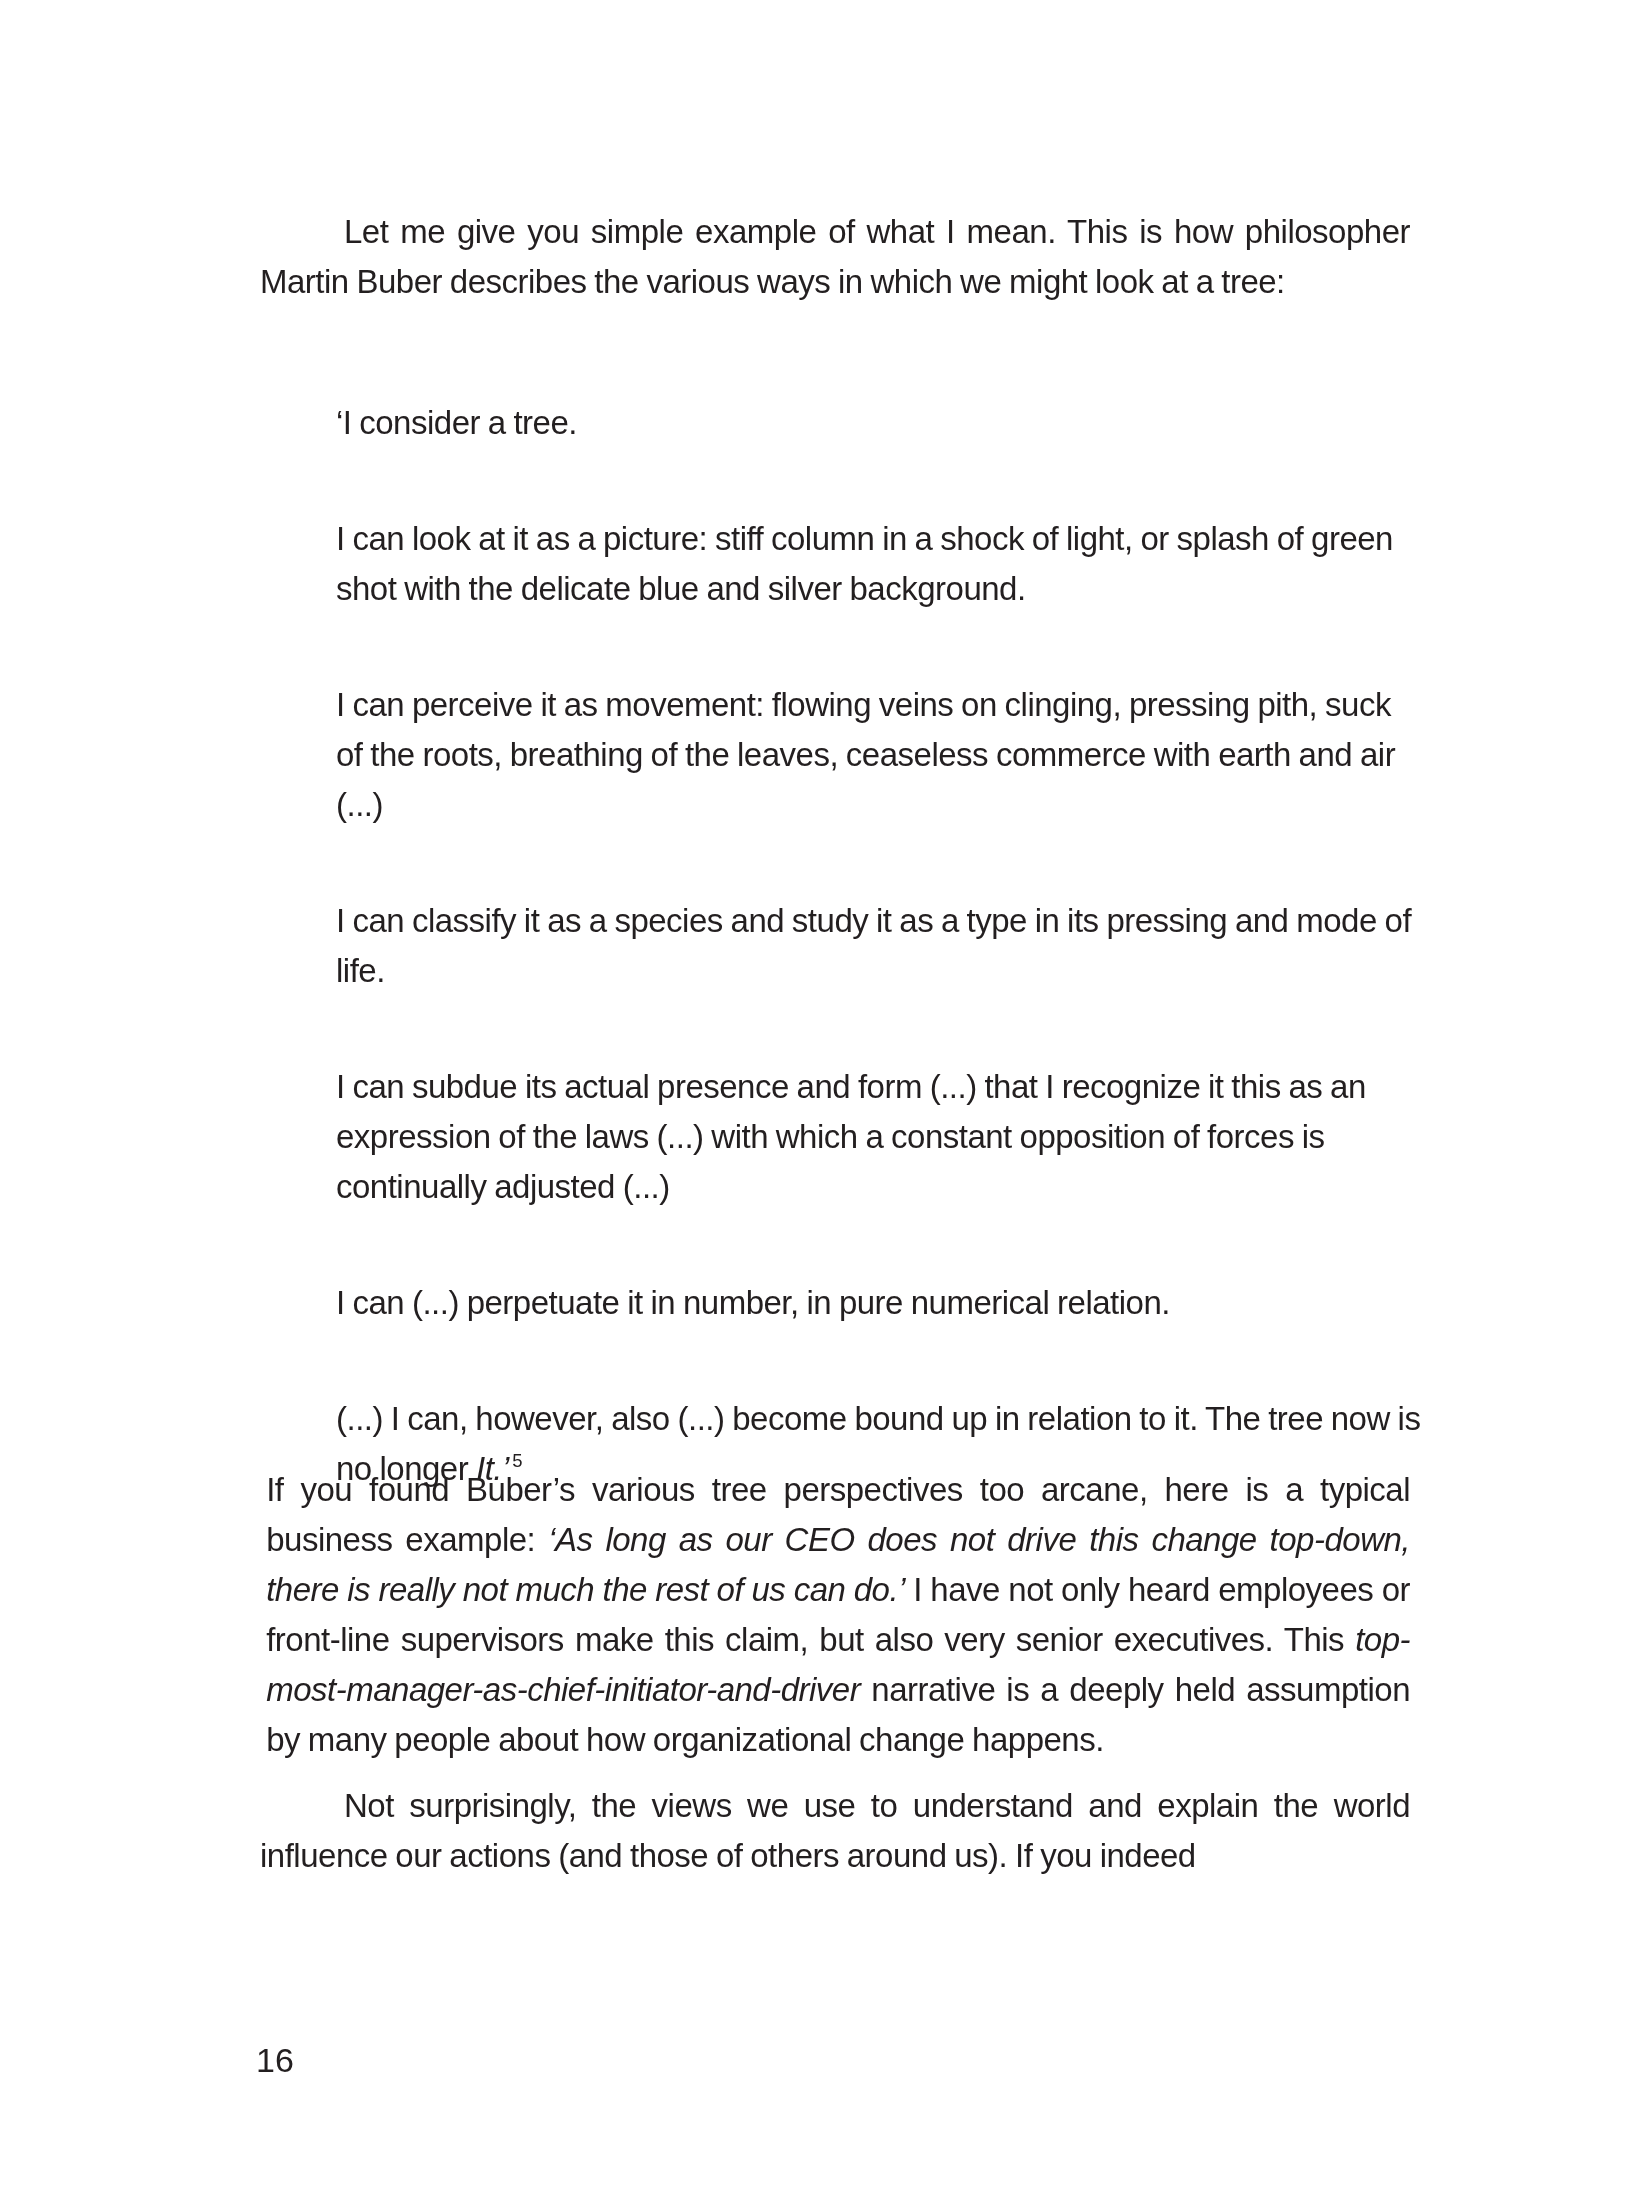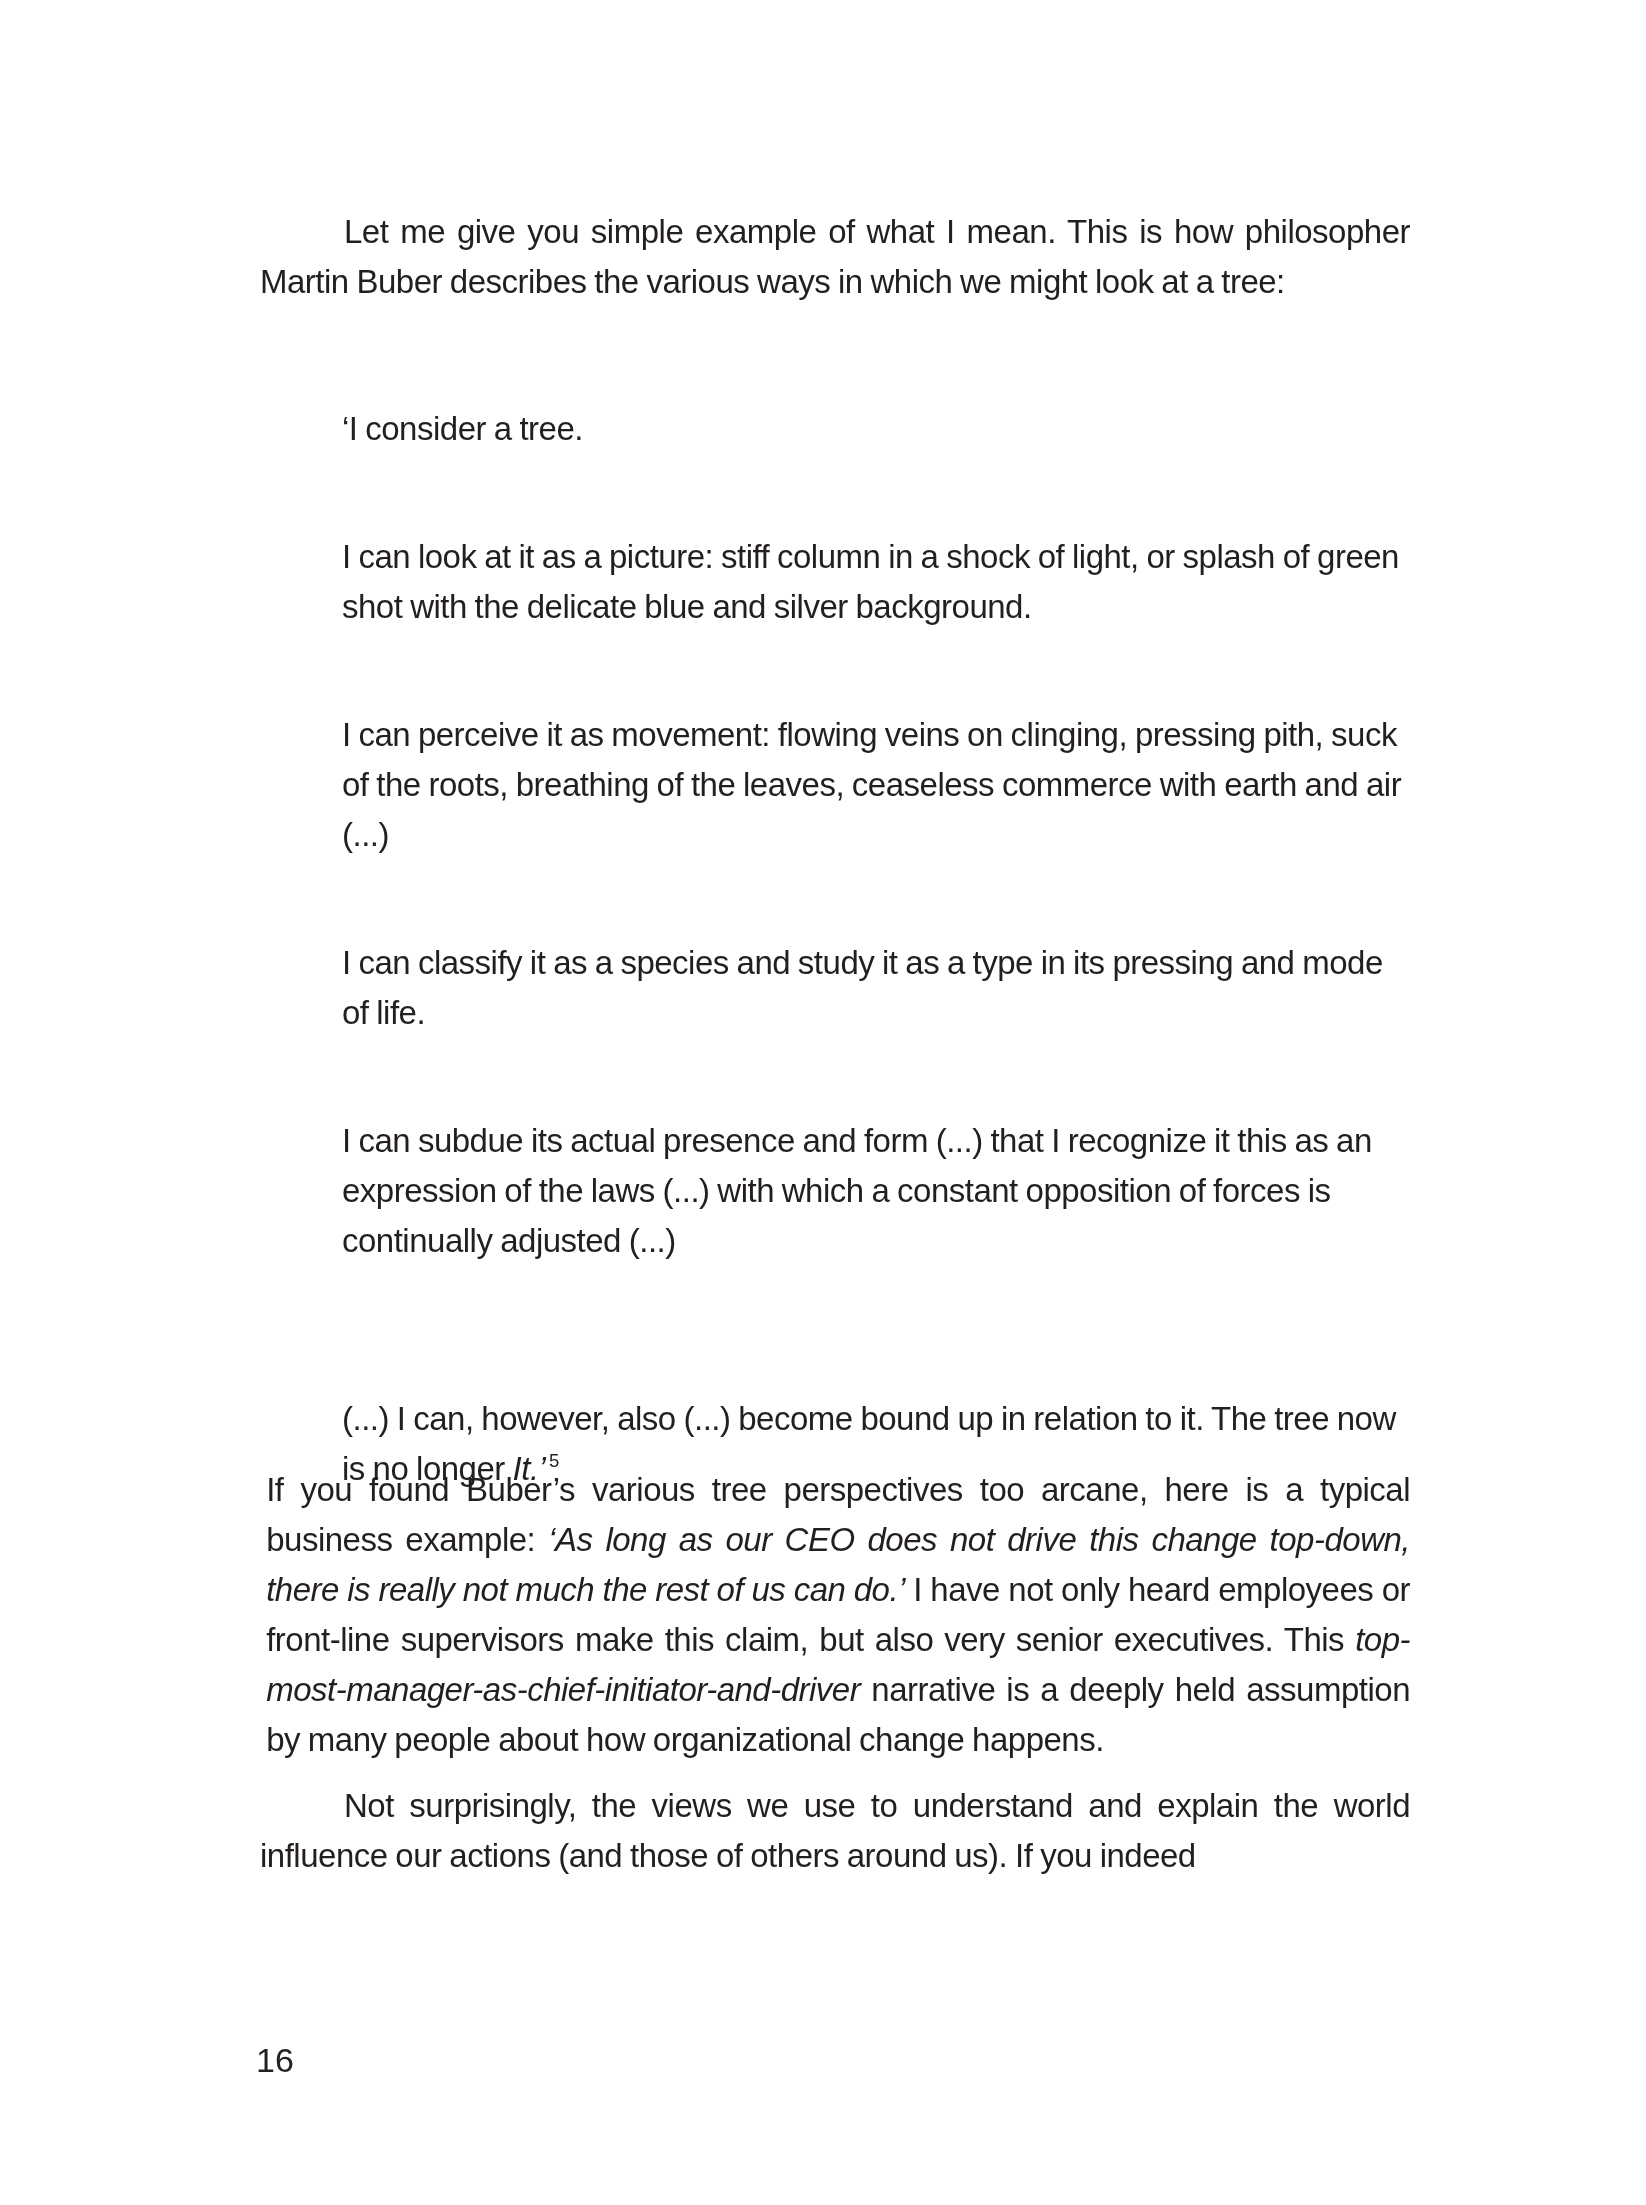--- a/index.html
+++ b/index.html
@@ -31,21 +31,21 @@
       left: 244px;
       width: 1182px;
       text-align: justify;
     }
     .para { margin: 16px; }
     .indent { text-indent: 84px; }
     .quote {
       left: 328px;
       width: 1103px;
     }
-    .quote p { margin: 14px; }
+    .quote p { margin: 8px; }
     .gap { height: 50px; }
     .open-line { margin-left: -8.8px; }
     i { }
     sup {
       font-size: 18.5px;
       vertical-align: 13.2px;
       line-height: 0;
       margin-left: 3.5px;
     }
     .page-number {
@@ -69,20 +69,21 @@
     <p class="open-line">‘I consider a tree.</p>
     <div class="gap"></div>
     <p>I can look at it as a picture: stiff column in a shock of light, or splash of green shot with the delicate blue and silver background.</p>
     <div class="gap"></div>
     <p>I can perceive it as movement: flowing veins on clinging, pressing pith, suck of the roots, breathing of the leaves, ceaseless commerce with earth and air (...)</p>
     <div class="gap"></div>
     <p>I can classify it as a species and study it as a type in its pressing and mode of life.</p>
     <div class="gap"></div>
     <p>I can subdue its actual presence and form (...) that I recognize it this as an expression of the laws (...) with which a constant opposition of forces is continually adjusted (...)</p>
     <div class="gap"></div>
+    <p>I can (...) perpetuate it in number, in pure numerical relation.</p>
     <div class="gap"></div>
     <p><span>(...) I can, however, also (...) become bound up in relation to it. The tree now is no longer </span><i>It.’</i><sup>5</sup></p>
   </div>
 
   <div class="text body-text" style="top: 1449px;">
     <p class="para" style="padding-left: 6.2px;"><span>If you found Buber’s various tree perspectives too arcane, here is a typical business example: </span><i>‘As long as our CEO does not drive this change top-down, there is really not much the rest of us can do.’</i><span> I have not only heard employees or front-line supervisors make this claim, but also very senior executives. This </span><i>top-most-manager-as-chief-initiator-and-driver</i><span> narrative is a deeply held assumption by many people about how organizational change happens.</span></p>
     <p class="para indent">Not surprisingly, the views we use to understand and explain the world influence our actions (and those of others around us). If you indeed</p>
   </div>
 
   <div class="page-number">16</div>

